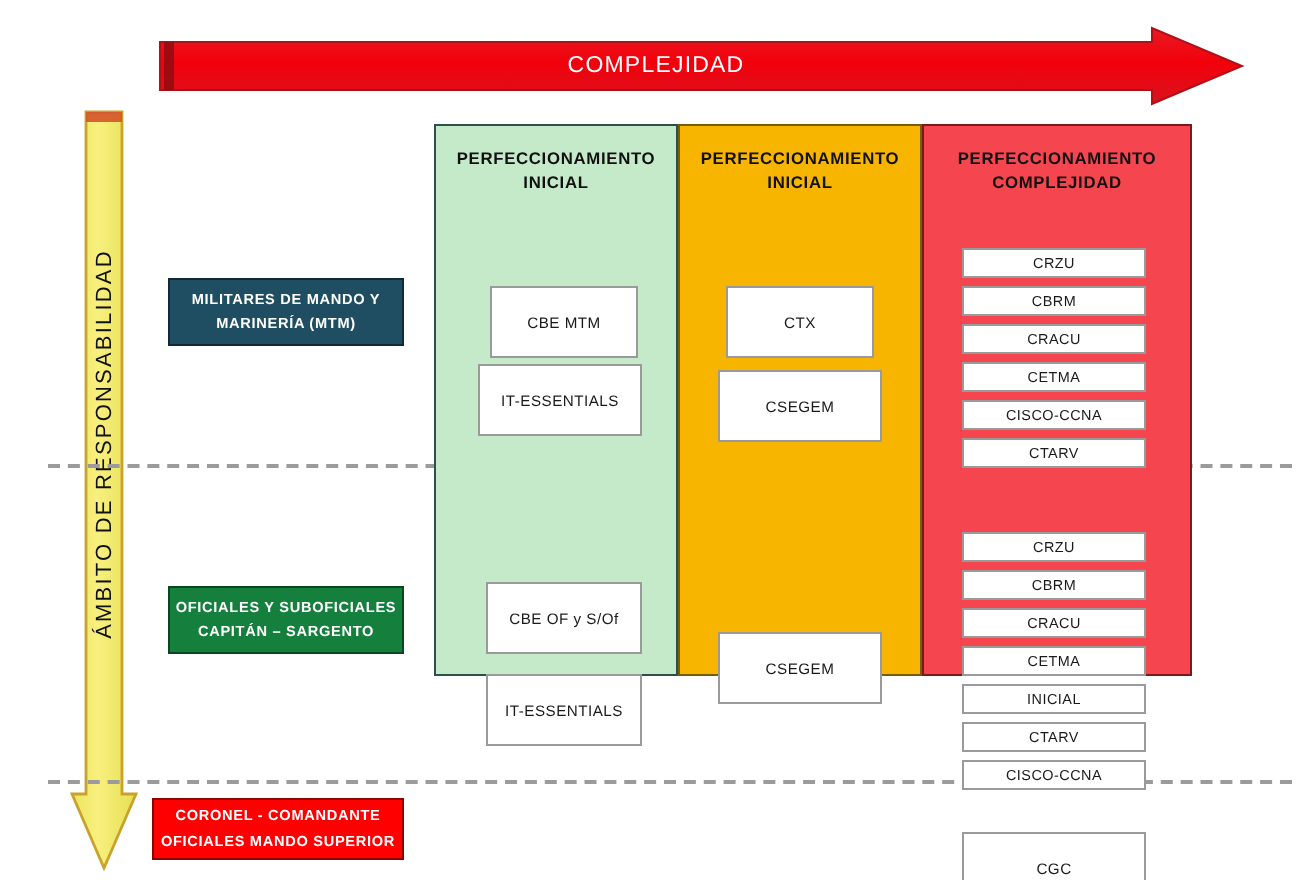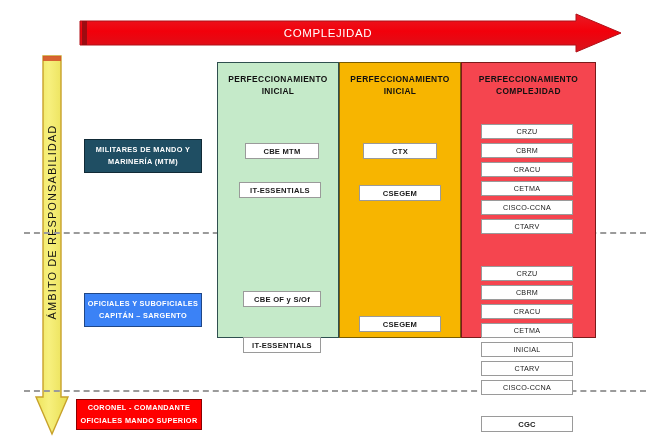--- a/index.html
+++ b/index.html
@@ -105,41 +105,41 @@
     border: 1px solid #9a9a9a;
     display: flex;
     align-items: center;
     justify-content: center;
     font-size: 7.6px;
     color: #1a1a1a;
     letter-spacing: 0.25px;
     white-space: nowrap;
     margin-top: 16px;
   }
-  .pill.tall { height: 16px; font-weight: bold; }
+  .pill.tall { height: 36px; }
   .pill.small { height: 15px; font-size: 7.2px; }
 
   
   .cat {
     position: absolute;
     box-sizing: border-box;
     display: flex;
     flex-direction: column;
     align-items: center;
     justify-content: center;
     text-align: center;
     font-size: 7.3px;
     font-weight: bold;
     color: #ffffff;
     letter-spacing: 0.35px;
     line-height: 1.65;
     border: 1.2px solid rgba(0,0,0,0.45);
   }
   #cat-mtm  { left: 84px; top: 139px; width: 118px; height: 34px; background: #1F4E63; }
-  #cat-ofsu { left: 84px; top: 293px; width: 118px; height: 34px; background: #3b82f6; }
+  #cat-ofsu { left: 84px; top: 293px; width: 118px; height: 34px; background: #15803d; }
   #cat-mndo { left: 76px; top: 399px; width: 126px; height: 31px; background: #FF0000; }
 
   
   .divider {
     position: absolute;
     left: 24px;
     width: 622px;
     height: 0;
     border-top: 2px dashed #9b9b9b;
   }

